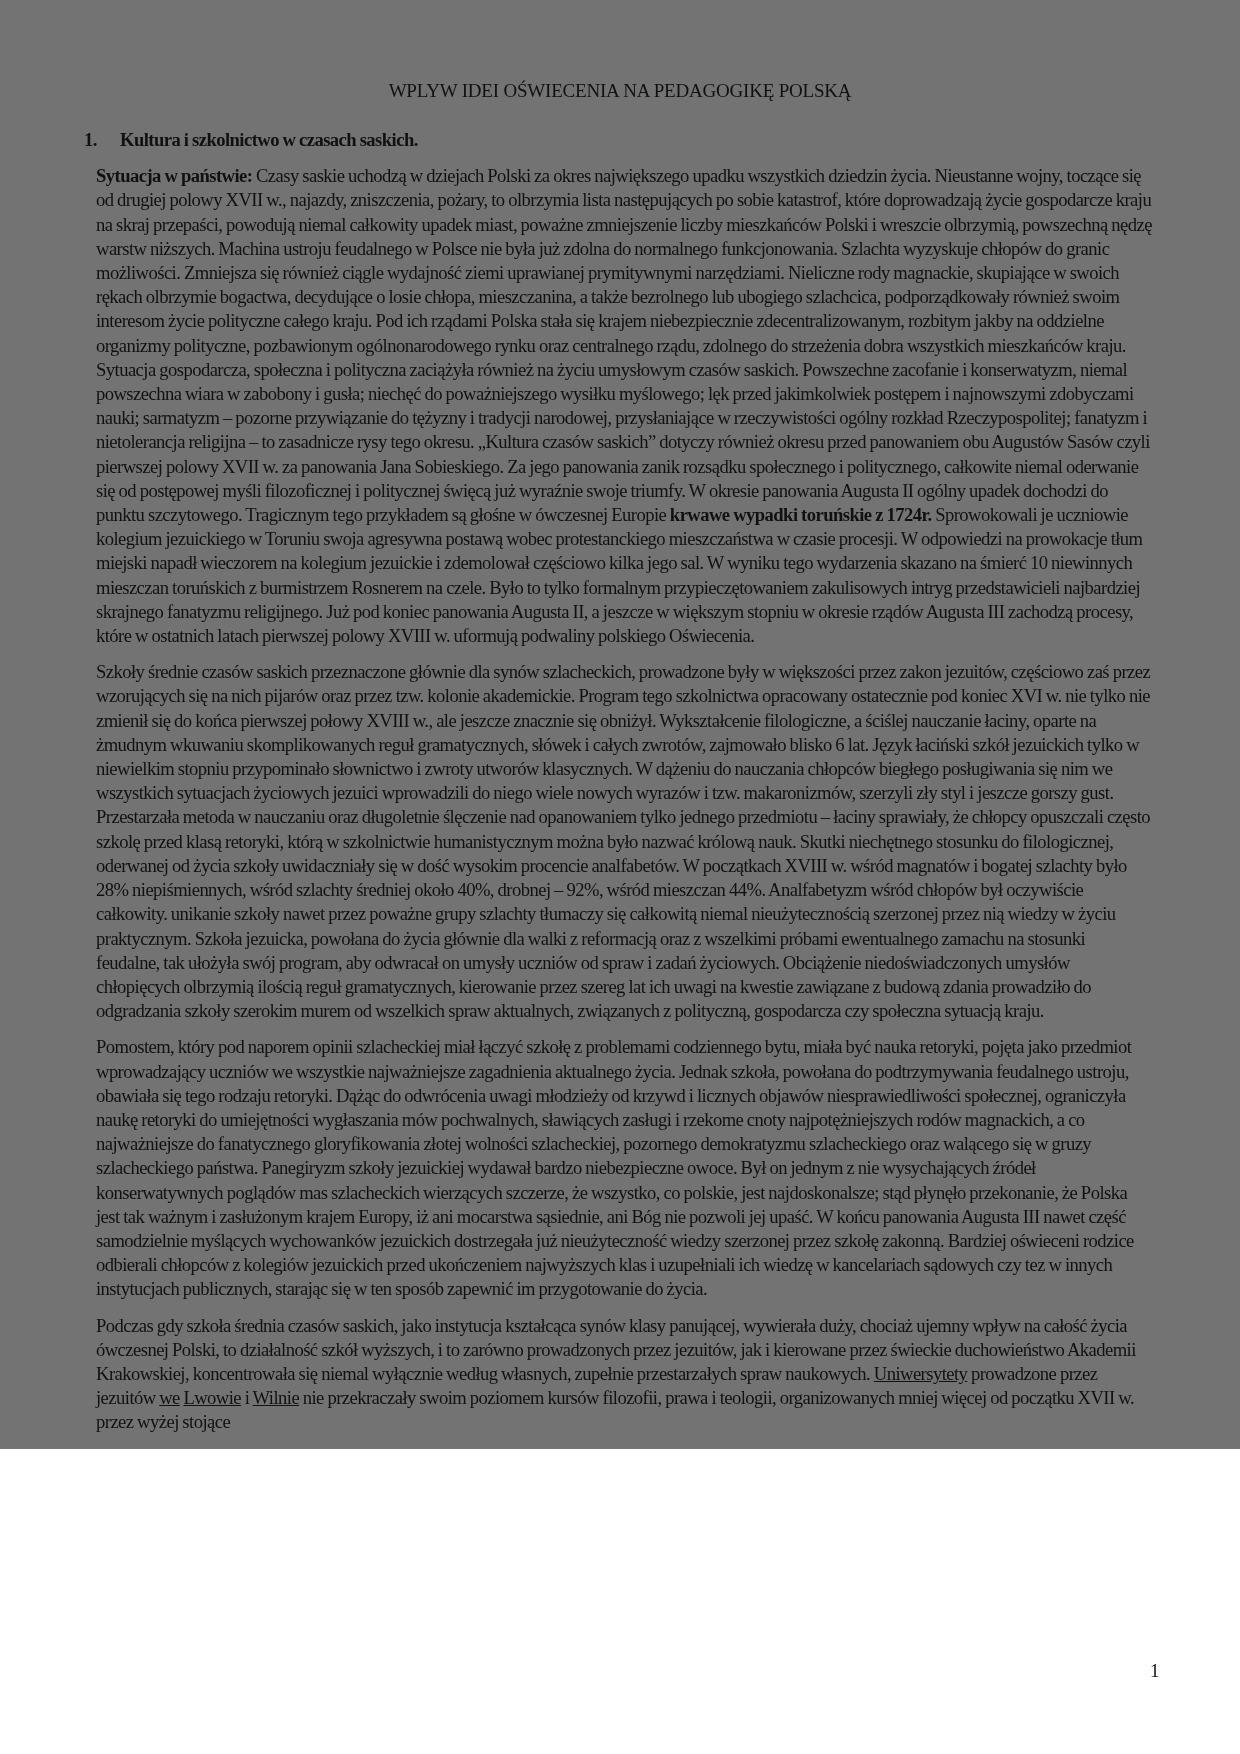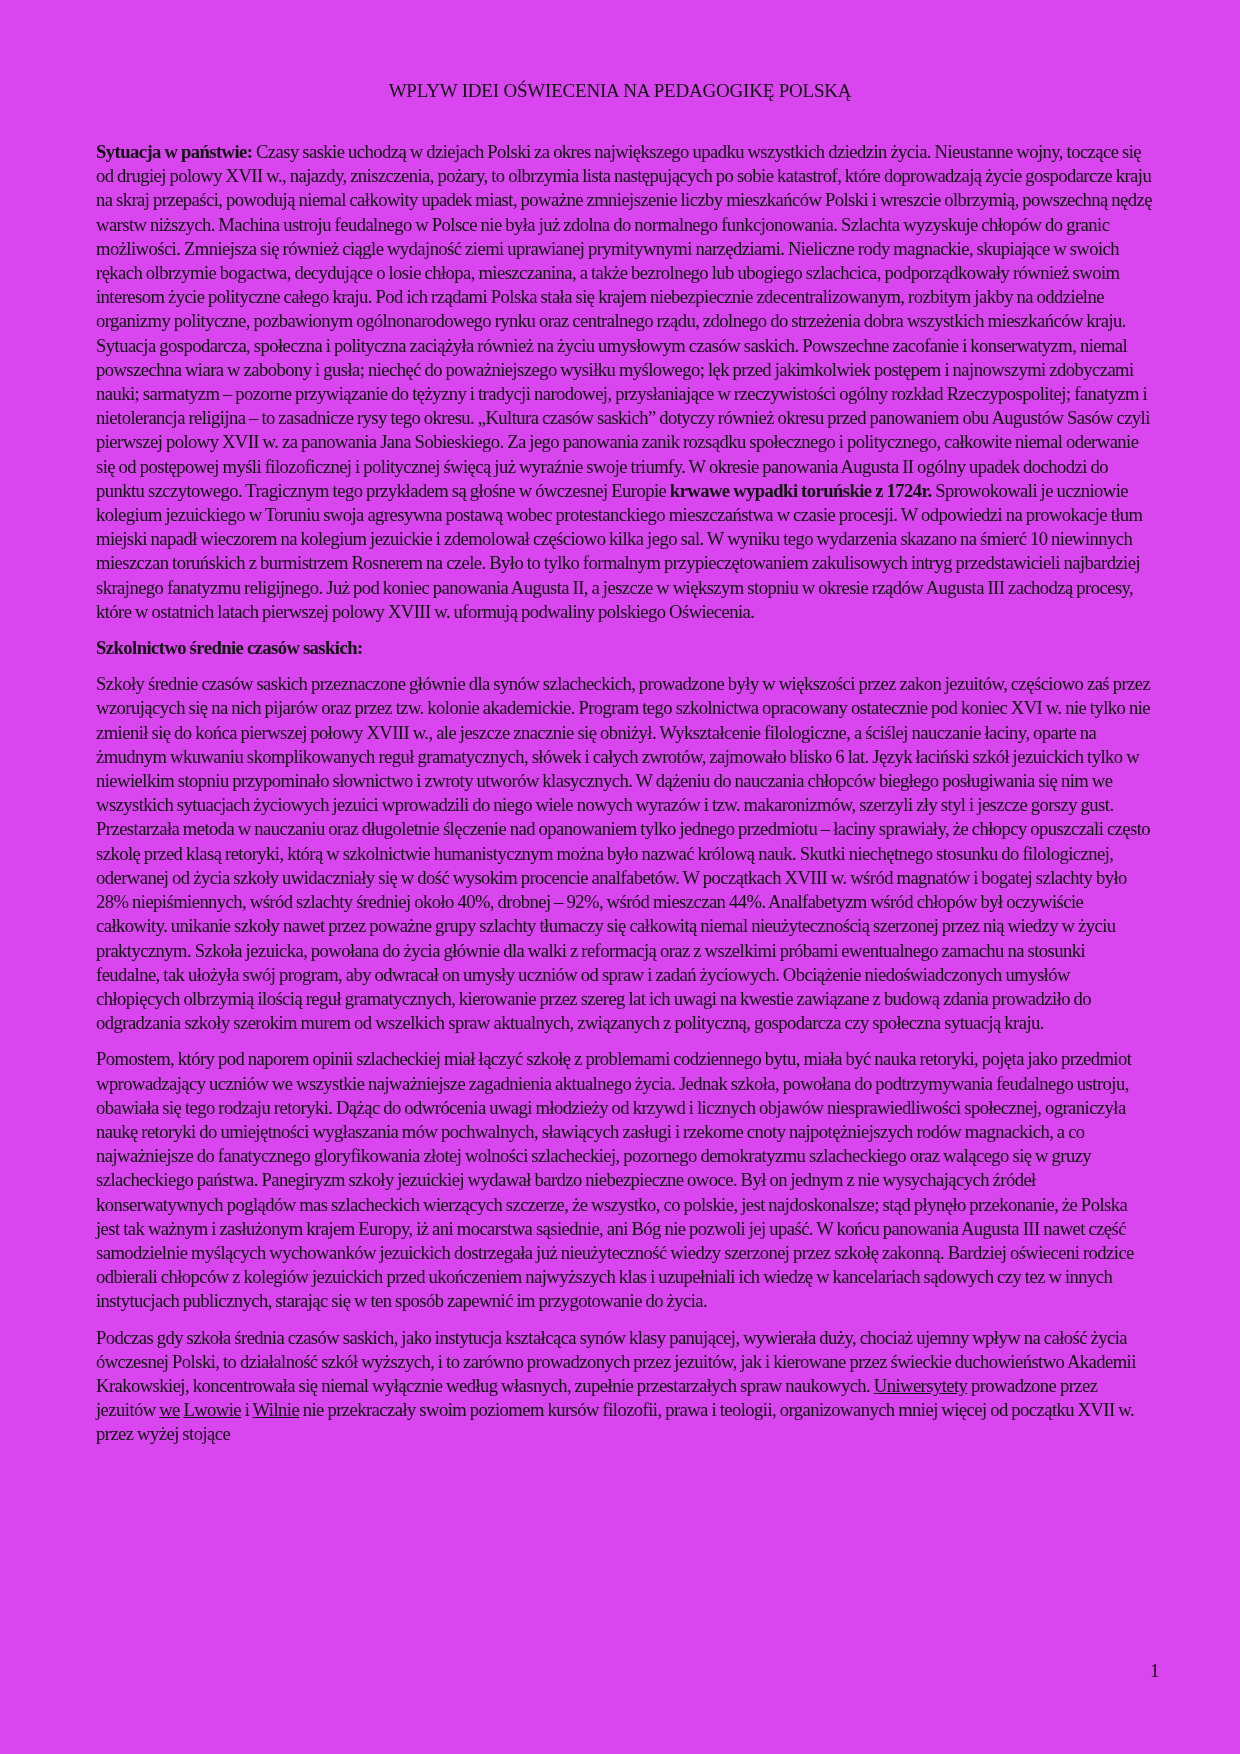--- a/index.html
+++ b/index.html
@@ -7,22 +7,22 @@
     width: 1240px;
     height: 1754px;
     position: relative;
     overflow: hidden;
     font-family: "Liberation Serif", "DejaVu Serif", serif;
     color: #111111;
   }
   .page {
     position: absolute;
     left: 0; top: 0;
-    width: 1240px; height: 1754px;
-    background: #d946ef;
+    width: 1240px; height: 1449px;
+    background: #737373;
   }
   .title {
     position: absolute;
     left: 0; width: 1240px;
     top: 80px;
     text-align: center;
     font-size: 19px;
     letter-spacing: -0.2px;
     line-height: 22px;
   }
@@ -54,24 +54,26 @@
 </style>
 </head>
 <body>
 
 <div class="page">
 
   <div class="title">WPLYW IDEI  OŚWIECENIA NA PEDAGOGIKĘ POLSKĄ</div>
 
   <div class="content">
 
+    <div class="heading-num">
+      <span class="num">1.</span><span>Kultura i szkolnictwo w czasach saskich.</span>
+    </div>
 
     <p><span class="b">Sytuacja w państwie:</span><span> Czasy saskie uchodzą w dziejach Polski  za okres największego upadku wszystkich dziedzin życia. Nieustanne wojny, toczące się od drugiej polowy XVII w., najazdy, zniszczenia, pożary, to olbrzymia lista następujących po sobie katastrof, które doprowadzają życie gospodarcze kraju na skraj przepaści, powodują niemal całkowity upadek miast, poważne zmniejszenie liczby mieszkańców Polski i wreszcie olbrzymią, powszechną nędzę warstw niższych. Machina ustroju feudalnego w Polsce nie była już zdolna do normalnego funkcjonowania. Szlachta wyzyskuje chłopów do granic możliwości. Zmniejsza się również ciągle wydajność ziemi uprawianej prymitywnymi narzędziami. Nieliczne rody magnackie, skupiające w swoich rękach olbrzymie bogactwa, decydujące o losie chłopa, mieszczanina, a także bezrolnego lub ubogiego szlachcica, podporządkowały również swoim interesom życie polityczne całego kraju. Pod ich rządami Polska stała się krajem niebezpiecznie zdecentralizowanym, rozbitym jakby na oddzielne organizmy polityczne, pozbawionym ogólnonarodowego rynku oraz centralnego rządu, zdolnego do strzeżenia dobra wszystkich mieszkańców kraju. Sytuacja gospodarcza, społeczna i polityczna zaciążyła również na życiu umysłowym czasów saskich. Powszechne zacofanie i konserwatyzm, niemal powszechna wiara w zabobony i gusła; niechęć do poważniejszego wysiłku myślowego; lęk przed jakimkolwiek postępem i najnowszymi zdobyczami nauki; sarmatyzm – pozorne przywiązanie do tężyzny i tradycji narodowej, przysłaniające w rzeczywistości ogólny rozkład Rzeczypospolitej; fanatyzm i nietolerancja religijna – to zasadnicze rysy tego okresu. „Kultura czasów saskich” dotyczy również okresu przed panowaniem obu Augustów Sasów czyli pierwszej polowy XVII w. za panowania Jana Sobieskiego. Za jego panowania zanik rozsądku społecznego i politycznego, całkowite niemal oderwanie się od postępowej myśli filozoficznej i politycznej święcą już wyraźnie swoje triumfy. W okresie panowania Augusta II ogólny upadek dochodzi do punktu szczytowego. Tragicznym tego przykładem są głośne w ówczesnej Europie </span><span class="b">krwawe wypadki toruńskie z 1724r.</span><span> Sprowokowali je uczniowie kolegium jezuickiego w Toruniu swoja agresywna postawą wobec protestanckiego mieszczaństwa w czasie procesji. W odpowiedzi na prowokacje tłum miejski napadł wieczorem na kolegium jezuickie i zdemolował częściowo kilka jego sal. W wyniku tego wydarzenia skazano na śmierć 10 niewinnych mieszczan toruńskich z burmistrzem Rosnerem na czele. Było to tylko formalnym przypieczętowaniem zakulisowych intryg przedstawicieli najbardziej skrajnego fanatyzmu religijnego. Już pod koniec panowania Augusta II, a jeszcze w większym stopniu w okresie rządów Augusta III zachodzą procesy, które w ostatnich latach pierwszej polowy XVIII w. uformują podwaliny polskiego Oświecenia.</span></p>
 
-    <p class="subhead">Szkolnictwo średnie czasów saskich:</p>
     <p>Szkoły średnie czasów saskich przeznaczone głównie dla synów szlacheckich, prowadzone były w większości przez zakon jezuitów, częściowo zaś przez wzorujących się na nich pijarów oraz przez tzw. kolonie akademickie. Program tego szkolnictwa opracowany ostatecznie pod koniec XVI w. nie tylko nie zmienił się do końca pierwszej połowy XVIII w., ale jeszcze znacznie się obniżył. Wykształcenie filologiczne, a ściślej nauczanie łaciny, oparte na żmudnym wkuwaniu skomplikowanych reguł gramatycznych, słówek i całych zwrotów, zajmowało blisko 6 lat. Język łaciński szkół jezuickich tylko w niewielkim stopniu przypominało słownictwo i zwroty utworów klasycznych. W dążeniu do nauczania chłopców biegłego posługiwania się nim we wszystkich sytuacjach życiowych jezuici wprowadzili do niego wiele nowych wyrazów i tzw. makaronizmów, szerzyli zły styl i jeszcze gorszy gust. Przestarzała metoda w nauczaniu oraz długoletnie ślęczenie nad opanowaniem tylko jednego przedmiotu – łaciny sprawiały, że chłopcy opuszczali często szkolę przed klasą retoryki, którą w szkolnictwie humanistycznym można było nazwać królową nauk. Skutki niechętnego stosunku do filologicznej, oderwanej od życia szkoły uwidaczniały się w dość wysokim procencie analfabetów. W początkach XVIII w. wśród magnatów i bogatej szlachty było 28% niepiśmiennych, wśród szlachty średniej około 40%, drobnej – 92%, wśród mieszczan 44%. Analfabetyzm wśród chłopów był oczywiście całkowity. unikanie szkoły nawet przez poważne grupy szlachty tłumaczy się całkowitą niemal nieużytecznością szerzonej przez nią wiedzy w życiu praktycznym. Szkoła jezuicka, powołana do życia głównie dla walki z reformacją oraz z wszelkimi próbami ewentualnego zamachu na stosunki feudalne, tak ułożyła swój program, aby odwracał on umysły uczniów od spraw i zadań życiowych. Obciążenie niedoświadczonych umysłów chłopięcych olbrzymią ilością reguł gramatycznych, kierowanie przez szereg lat ich uwagi na kwestie zawiązane z budową zdania prowadziło do odgradzania szkoły szerokim murem od wszelkich spraw aktualnych, związanych z polityczną, gospodarcza czy społeczna sytuacją kraju.</p>
     <p>Pomostem, który pod naporem opinii szlacheckiej miał łączyć szkołę z problemami codziennego bytu, miała być nauka retoryki, pojęta jako przedmiot wprowadzający uczniów we wszystkie najważniejsze zagadnienia aktualnego życia. Jednak szkoła, powołana do podtrzymywania feudalnego ustroju, obawiała się tego rodzaju retoryki. Dążąc do odwrócenia uwagi młodzieży od krzywd i licznych objawów niesprawiedliwości społecznej, ograniczyła naukę retoryki do umiejętności wygłaszania mów pochwalnych, sławiących zasługi i rzekome cnoty najpotężniejszych rodów magnackich, a co najważniejsze do fanatycznego gloryfikowania złotej wolności szlacheckiej, pozornego demokratyzmu szlacheckiego oraz walącego się w gruzy szlacheckiego państwa. Panegiryzm szkoły jezuickiej wydawał bardzo niebezpieczne owoce. Był on jednym z nie wysychających źródeł konserwatywnych poglądów mas szlacheckich wierzących szczerze, że wszystko, co polskie, jest najdoskonalsze; stąd płynęło przekonanie, że Polska jest tak ważnym i zasłużonym krajem Europy, iż ani mocarstwa sąsiednie, ani Bóg nie pozwoli jej upaść. W końcu panowania Augusta III nawet część samodzielnie myślących wychowanków jezuickich dostrzegała już nieużyteczność wiedzy szerzonej przez szkołę zakonną. Bardziej oświeceni rodzice odbierali chłopców z kolegiów jezuickich przed ukończeniem najwyższych klas i uzupełniali ich wiedzę w kancelariach sądowych czy tez w innych instytucjach publicznych, starając się w ten sposób zapewnić im przygotowanie do życia.</p>
 
     <p><span>Podczas gdy szkoła średnia czasów saskich, jako instytucja kształcąca synów klasy panującej, wywierała duży, chociaż ujemny wpływ na całość życia ówczesnej Polski, to działalność szkół wyższych, i to zarówno prowadzonych przez jezuitów, jak i kierowane przez świeckie duchowieństwo Akademii Krakowskiej, koncentrowała się niemal wyłącznie według własnych, zupełnie przestarzałych spraw naukowych. </span><span class="u">Uniwersytety</span><span> prowadzone przez jezuitów </span><span class="u">we</span><span> </span><span class="u">Lwowie</span><span> i </span><span class="u">Wilnie</span><span> nie przekraczały swoim poziomem kursów filozofii, prawa i teologii, organizowanych mniej więcej od początku XVII w. przez wyżej stojące</span></p>
 
   </div>
 
   <div class="page-number">1</div>
 
 </div>

